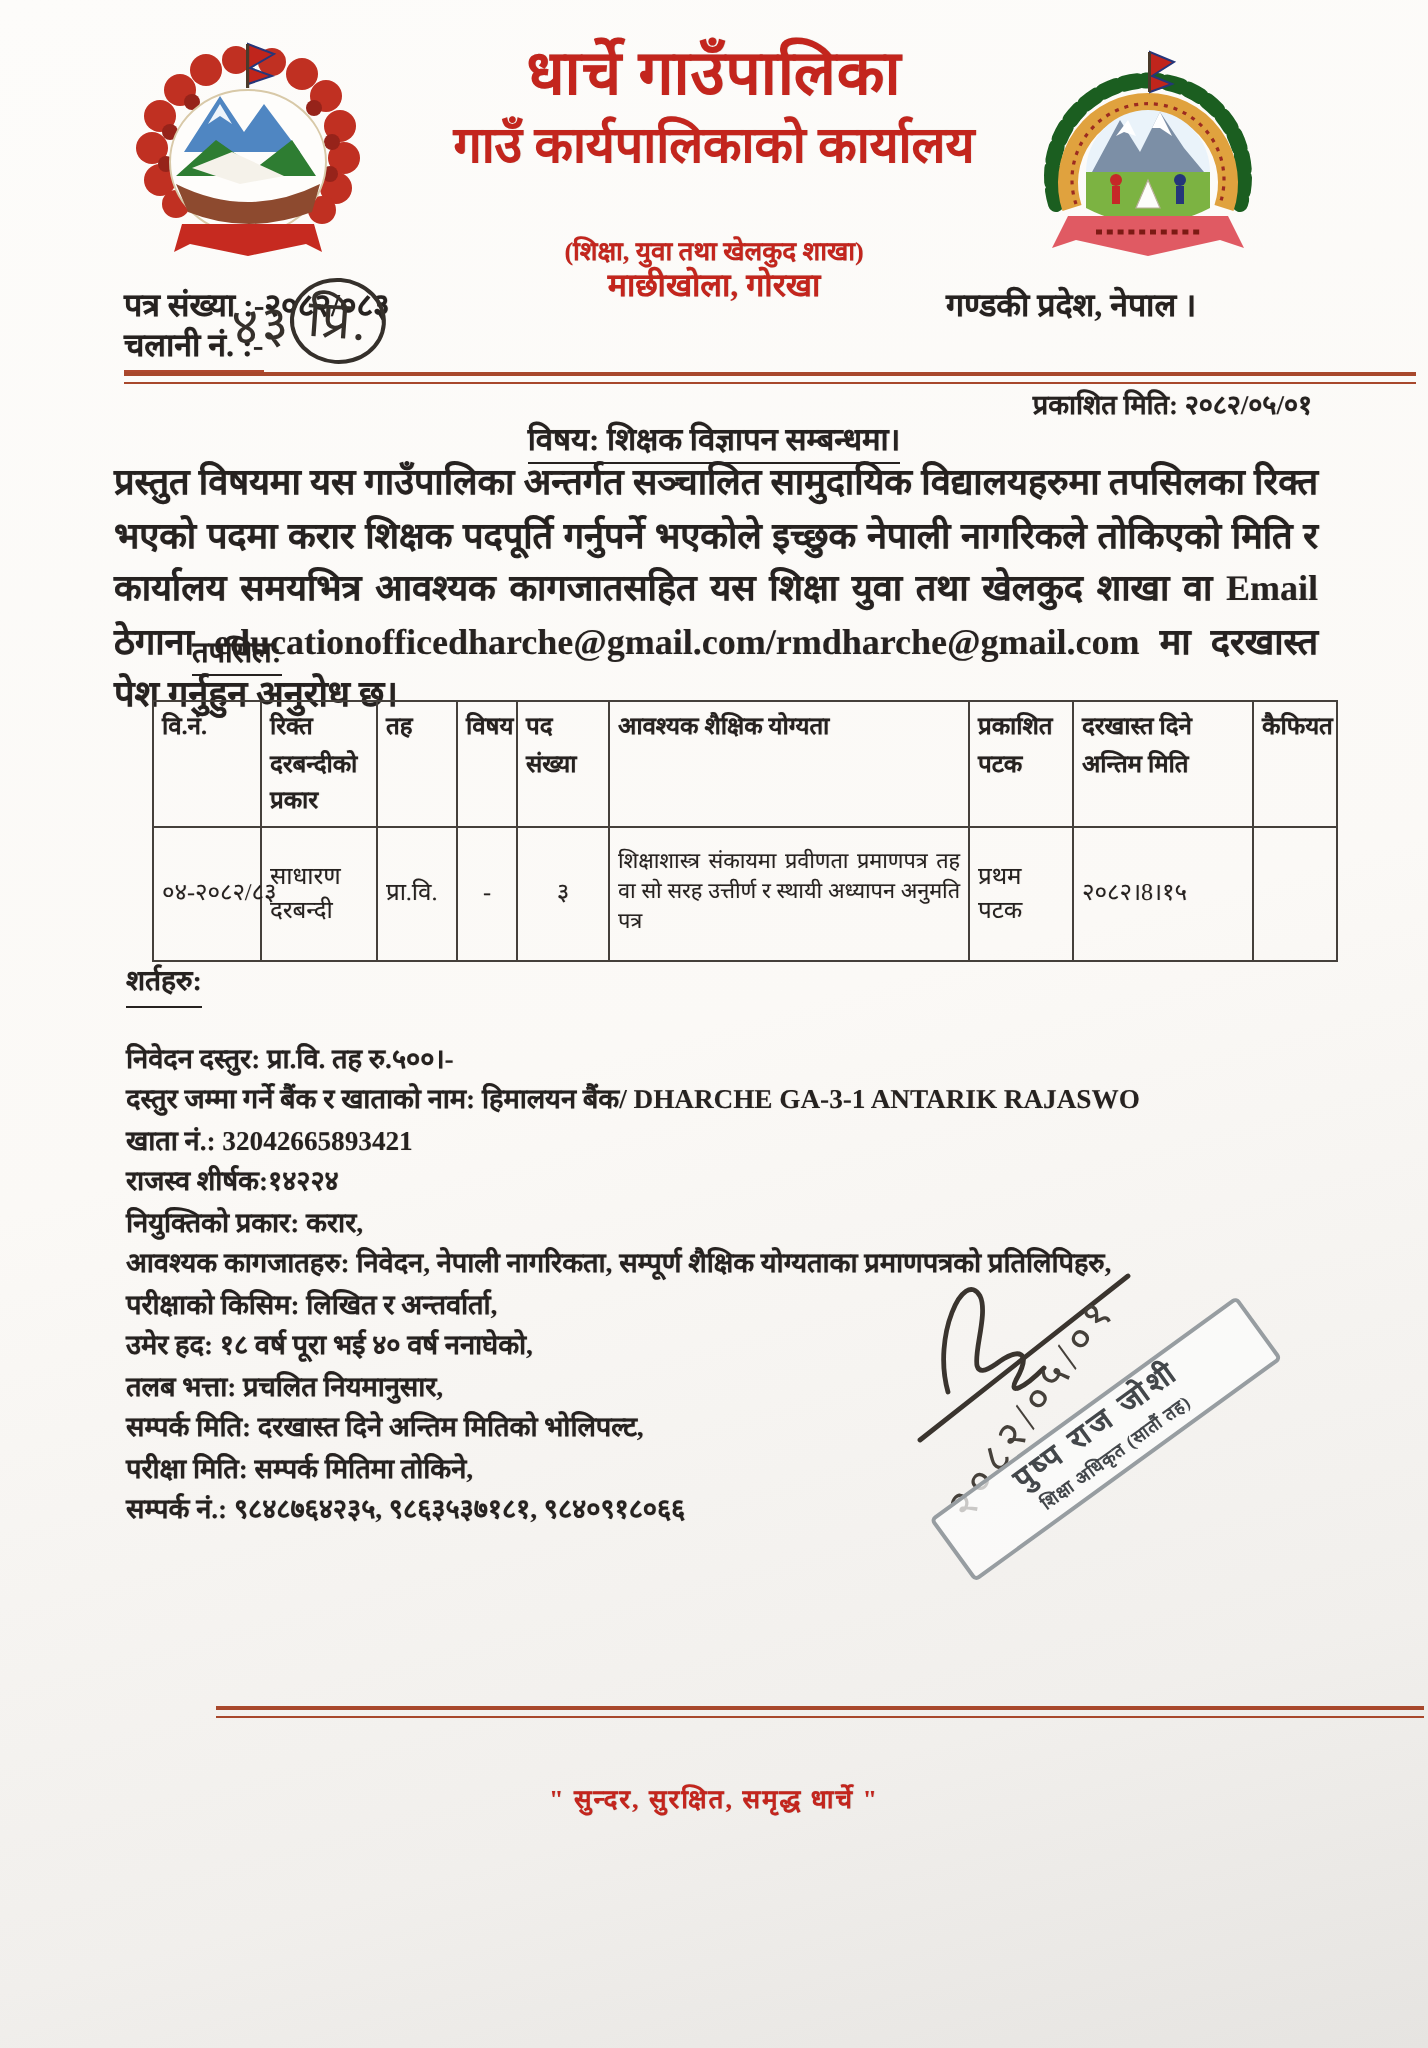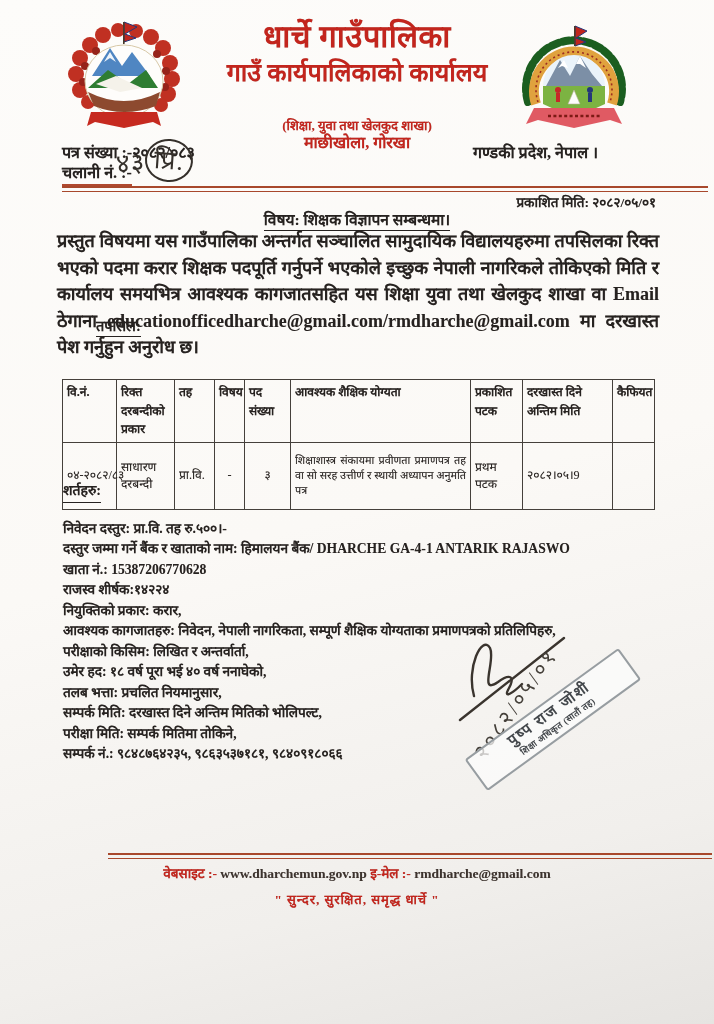--- a/index.html
+++ b/index.html
@@ -30,22 +30,22 @@
   .pubdate{font-size:13.5px;font-weight:700;}
   .subject{top:208px;font-size:15.5px;font-weight:700;}
   .subject span{border-bottom:1.6px solid #262220;padding-bottom:2px;}
   .bodypar{
     left:57px;top:228px;width:602px;font-size:18px;font-weight:600;
     line-height:26.5px;text-align:justify;margin:0;
   }
   .tapasil{left:80px;top:315px;font-size:14.5px;font-weight:700;
     border-bottom:1.6px solid #262220;padding-bottom:1px;margin-left:16px;}
   table.vac{
-    position:absolute;left:62px;top:350px;width:592px;border-collapse:collapse;
-    table-layout:fixed;font-size:12px;margin-top:29px;
+    position:absolute;left:76px;top:350px;width:592px;border-collapse:collapse;
+    table-layout:fixed;font-size:12px;
   }
   table.vac th,table.vac td{border:1.6px solid #45403b;padding:3px 4px;}
   table.vac th{font-weight:700;text-align:left;vertical-align:top;line-height:1.55;height:50px;}
   table.vac td{height:60px;vertical-align:middle;line-height:1.4;}
   td.topcell{vertical-align:top;}
   td.c{text-align:center;}
   td.qual{font-size:10.8px;text-align:justify;line-height:1.45;padding:4px 5px;}
   .conds{left:63px;top:481px;width:600px;font-size:13.6px;font-weight:600;line-height:20.5px;}
   .conds .ttl{font-weight:700;display:inline-block;border-bottom:1.6px solid #262220;
     margin-bottom:16px;font-size:14px;}
@@ -177,31 +177,31 @@
       <th>कैफियत</th>
     </tr>
     <tr>
       <td class="c">०४-२०८२/८३</td>
       <td class="topcell">साधारण दरबन्दी</td>
       <td>प्रा.वि.</td>
       <td class="c">-</td>
       <td class="c">३</td>
       <td class="qual">शिक्षाशास्त्र संकायमा प्रवीणता प्रमाणपत्र तह वा सो सरह  उत्तीर्ण र स्थायी अध्यापन अनुमति पत्र</td>
       <td>प्रथम पटक</td>
-      <td>२०८२।०५।9</td>
+      <td>२०८२।8।१५</td>
       <td></td>
     </tr>
   </tbody>
     </table>
 
   <div class="abs conds">
     <div><span class="ttl">शर्तहरु:</span></div>
     <div>निवेदन दस्तुर: प्रा.वि. तह रु.५००।-</div>
-    <div>दस्तुर जम्मा गर्ने बैंक र खाताको नाम: हिमालयन बैंक/ DHARCHE GA-4-1 ANTARIK RAJASWO</div>
-    <div>खाता नं.: 15387206770628</div>
+    <div>दस्तुर जम्मा गर्ने बैंक र खाताको नाम: हिमालयन बैंक/ DHARCHE GA-3-1 ANTARIK RAJASWO</div>
+    <div>खाता नं.: 32042665893421</div>
     <div>राजस्व शीर्षक:१४२२४</div>
     <div>नियुक्तिको प्रकार: करार,</div>
     <div>आवश्यक कागजातहरु: निवेदन, नेपाली नागरिकता, सम्पूर्ण शैक्षिक योग्यताका प्रमाणपत्रको प्रतिलिपिहरु,</div>
     <div>परीक्षाको किसिम: लिखित र अन्तर्वार्ता,</div>
     <div>उमेर हद: १८ वर्ष पूरा भई ४० वर्ष ननाघेको,</div>
     <div>तलब भत्ता: प्रचलित नियमानुसार,</div>
     <div>सम्पर्क मिति: दरखास्त दिने अन्तिम मितिको भोलिपल्ट,</div>
     <div>परीक्षा मिति: सम्पर्क मितिमा तोकिने,</div>
     <div>सम्पर्क नं.: ९८४८७६४२३५, ९८६३५३७१८१, ९८४०९१८०६६</div>
   </div>
@@ -212,18 +212,15 @@
       <path d="M8,96 L112,14"></path>
     </g>
   </svg>
   <div class="abs sig-date">२०८२/०५/०१</div>
   <div class="abs stamp">
     <div class="nm">पुष्प राज जोशी</div>
     <div class="ti">शिक्षा अधिकृत (सातौं तह)</div>
   </div>
 
   <div class="abs rule" style="left:108px;top:853px;width:604px;"></div>
-  <div class="abs ctr foot-line">
-    <span class="red">वेबसाइट :- </span><span class="url">www.dharchemun.gov.np</span><span class="red"> इ-मेल :- </span><span class="url">rmdharche@gmail.com</span>
-  </div>
   <div class="abs ctr red slogan">" सुन्दर, सुरक्षित, समृद्ध धार्चे "</div>
 
 </div>
 
 </body></html>

